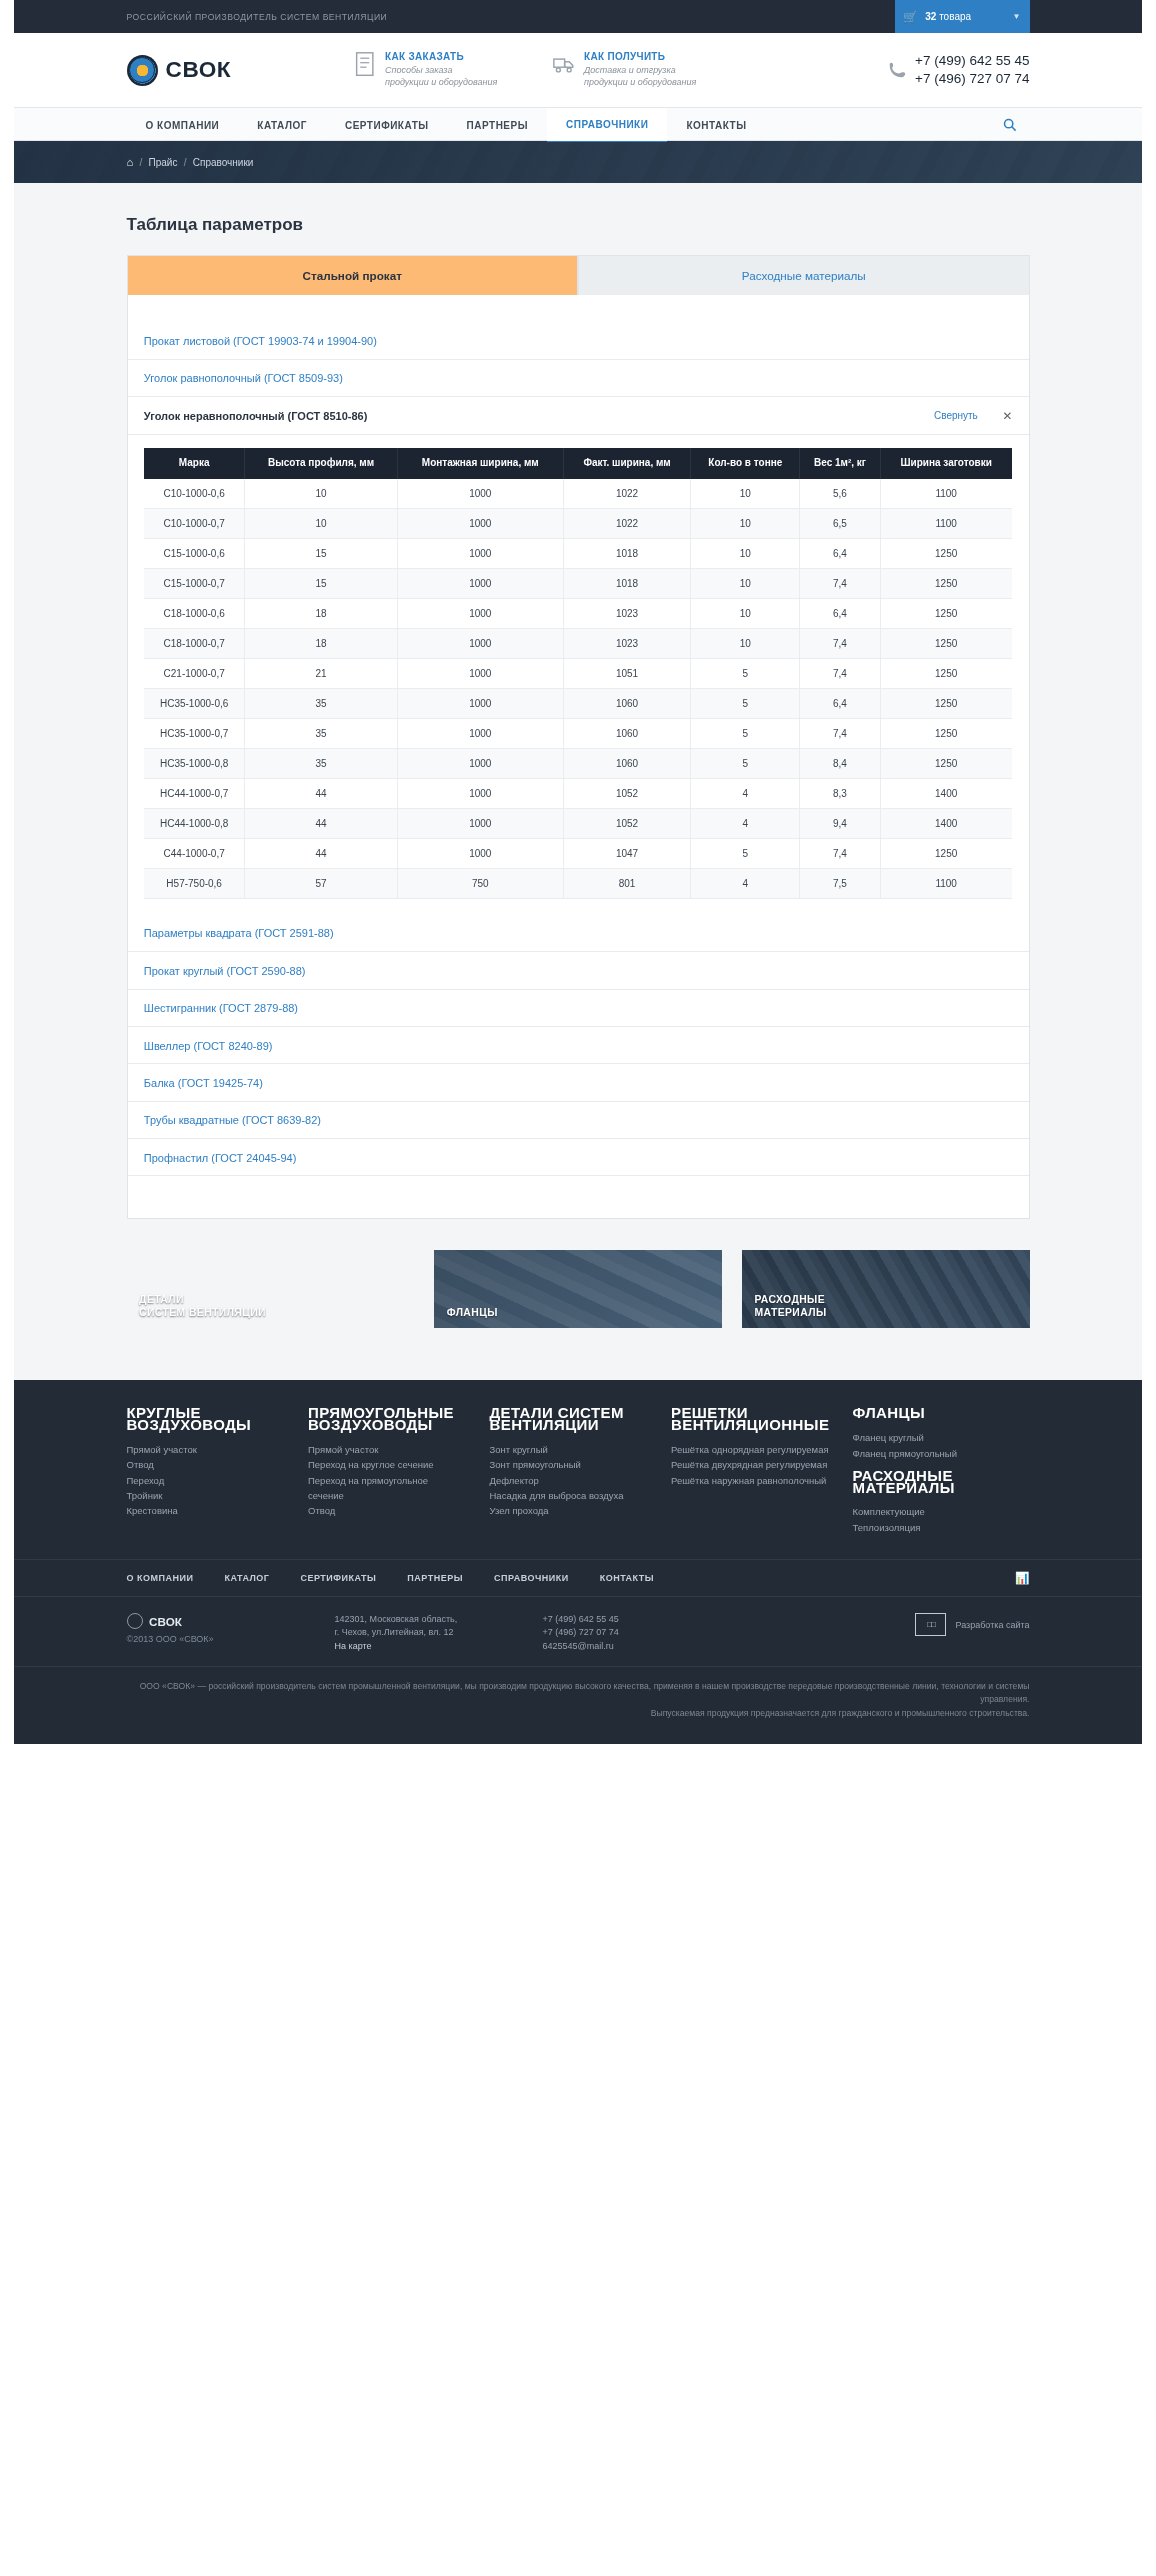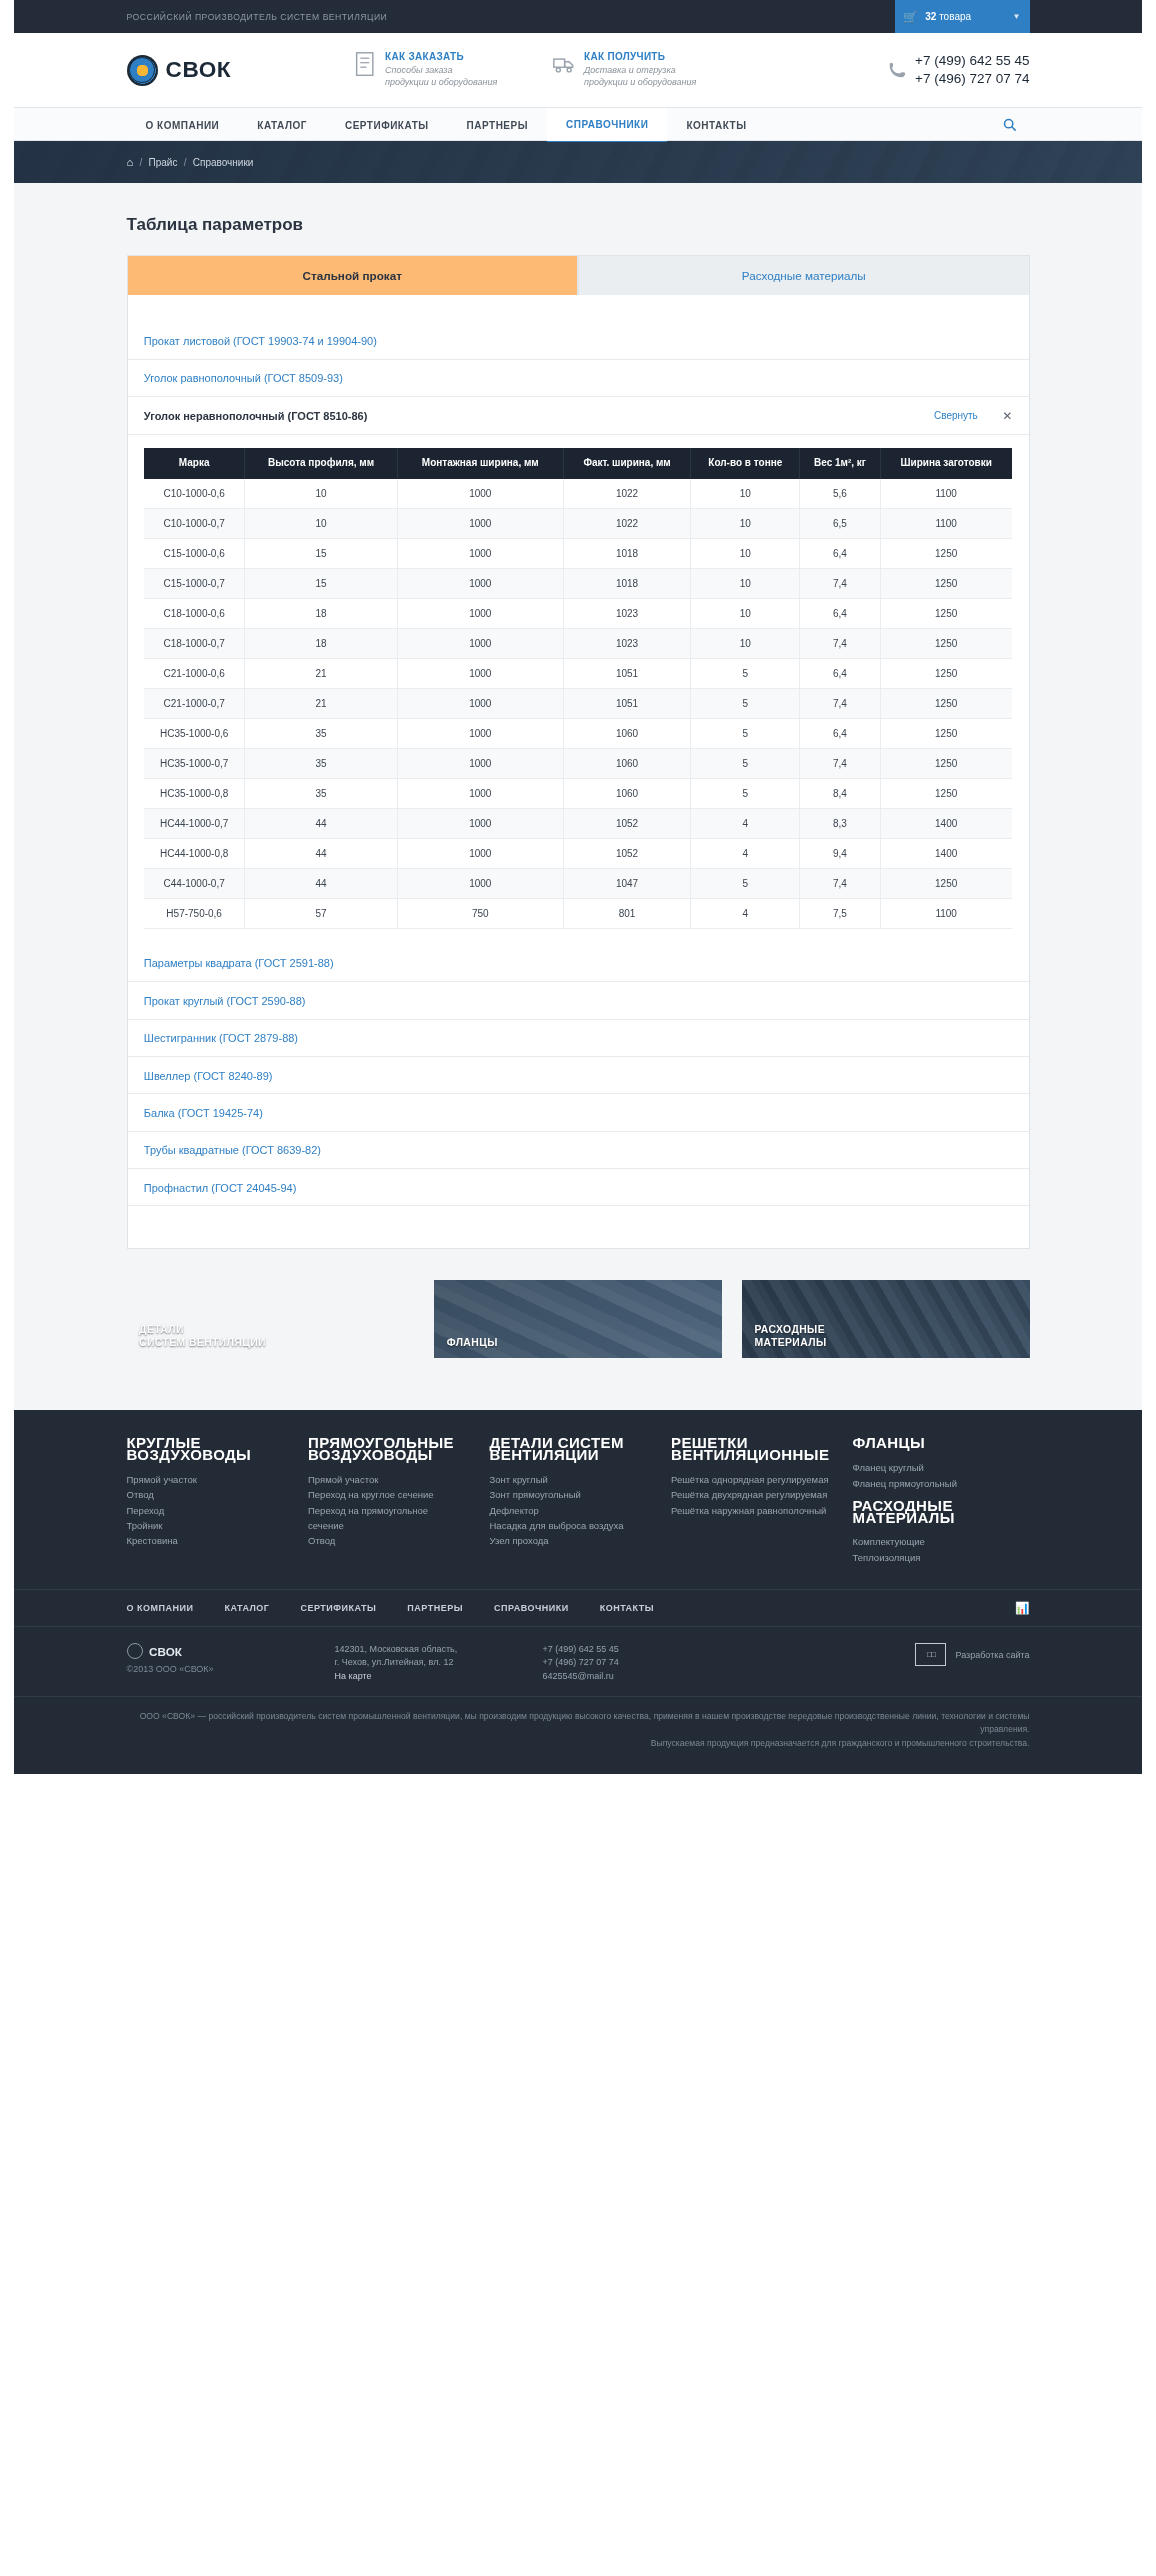--- a/index.html
+++ b/index.html
@@ -354,29 +354,20 @@
               <tr>
                 <td>С18-1000-0,7</td>
                 <td>18</td>
                 <td>1000</td>
                 <td>1023</td>
                 <td>10</td>
                 <td>7,4</td>
                 <td>1250</td>
               </tr>
               <tr>
-                <td>С21-1000-0,6</td>
-                <td>21</td>
-                <td>1000</td>
-                <td>1051</td>
-                <td>5</td>
-                <td>6,4</td>
-                <td>1250</td>
-              </tr>
-              <tr>
                 <td>С21-1000-0,7</td>
                 <td>21</td>
                 <td>1000</td>
                 <td>1051</td>
                 <td>5</td>
                 <td>7,4</td>
                 <td>1250</td>
               </tr>
               <tr>
                 <td>НС35-1000-0,6</td>

